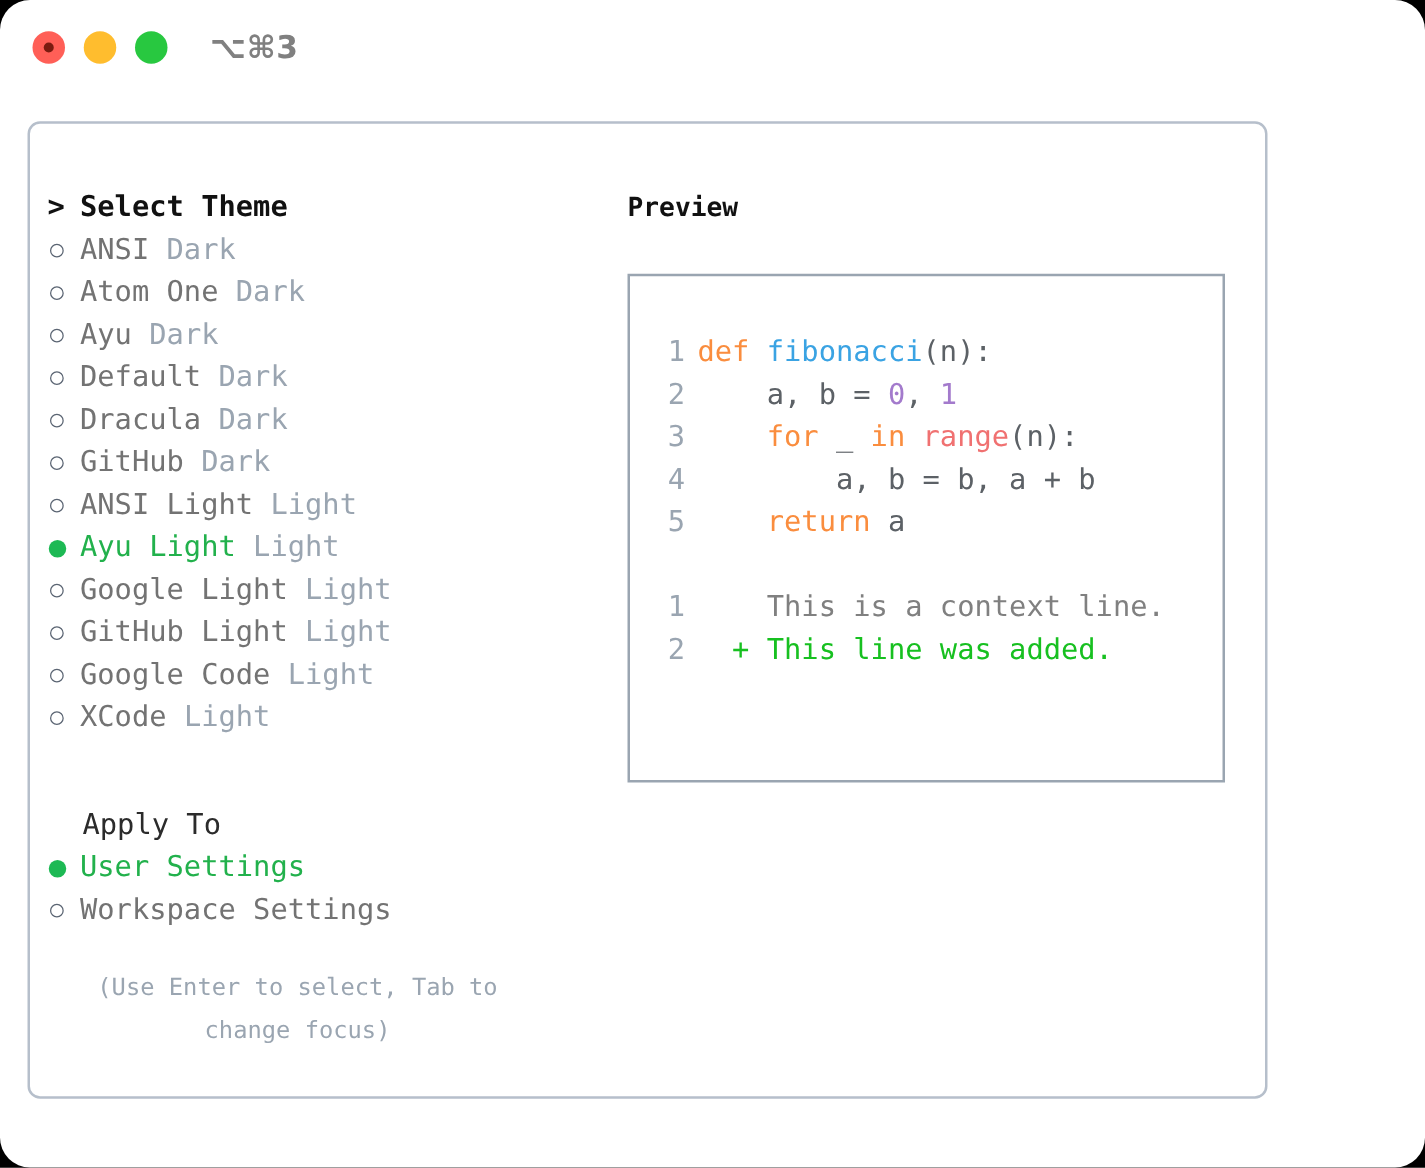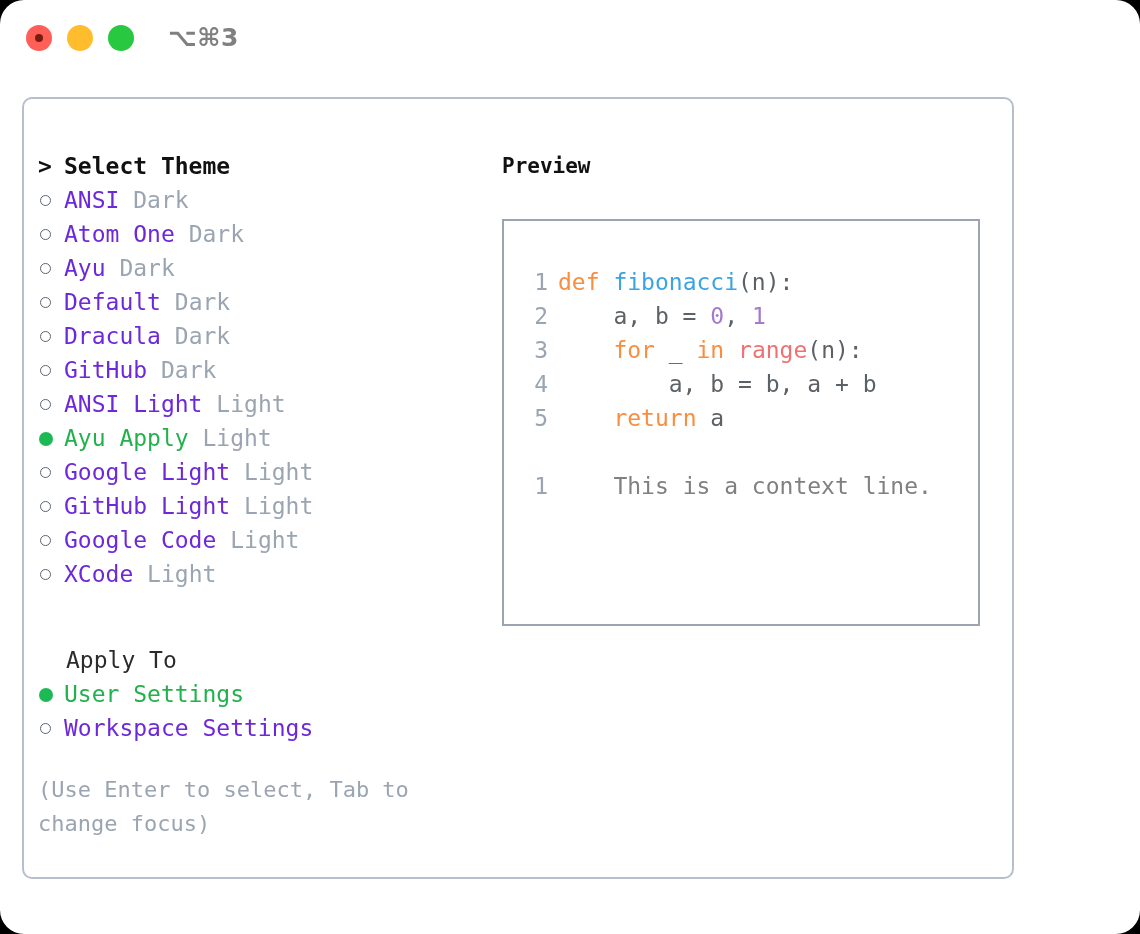--- a/index.html
+++ b/index.html
@@ -132,38 +132,39 @@
     position: absolute;
     left: 1px;
     top: 11px;
     width: 14px;
     height: 14px;
     border-radius: 50%;
     background: #1db954;
     box-sizing: border-box;
   }
 
-  .item-name   { color: #6d28d9; }
+  .item-name   { color: #737373; }
   .item-name.sel { color: #22b14c; }
   .item-tag    { color: #9aa5b1; }
 
   .group-title {
     color: #2b2b2b;
     padding-left: 28px;
   }
 
   .spacer-lg { height: 52px; }
 
   .hint {
     margin-top: 28px;
-    font-size: 22px;
+    font-size: 19px;
     line-height: 34px;
     color: #9aa5b1;
     width: 400px;
     white-space: pre-wrap;
+    text-align: center;
   }
 
   
   .right-col {
     position: absolute;
     left: 478px;
     top: 50px;
     width: 500px;
   }
   .preview-label {
@@ -229,21 +230,21 @@
       </div>
 
       <div id="theme-list">
           <div class="row"><span class="marker"><span class="ring"></span></span><span class="item-name">ANSI</span><span> </span><span class="item-tag">Dark</span></div>
           <div class="row"><span class="marker"><span class="ring"></span></span><span class="item-name">Atom One</span><span> </span><span class="item-tag">Dark</span></div>
           <div class="row"><span class="marker"><span class="ring"></span></span><span class="item-name">Ayu</span><span> </span><span class="item-tag">Dark</span></div>
           <div class="row"><span class="marker"><span class="ring"></span></span><span class="item-name">Default</span><span> </span><span class="item-tag">Dark</span></div>
           <div class="row"><span class="marker"><span class="ring"></span></span><span class="item-name">Dracula</span><span> </span><span class="item-tag">Dark</span></div>
           <div class="row"><span class="marker"><span class="ring"></span></span><span class="item-name">GitHub</span><span> </span><span class="item-tag">Dark</span></div>
           <div class="row"><span class="marker"><span class="ring"></span></span><span class="item-name">ANSI Light</span><span> </span><span class="item-tag">Light</span></div>
-          <div class="row"><span class="marker"><span class="fill"></span></span><span class="item-name sel">Ayu Apply</span><span> </span><span class="item-tag">Light</span></div>
+          <div class="row"><span class="marker"><span class="fill"></span></span><span class="item-name sel">Ayu Light</span><span> </span><span class="item-tag">Light</span></div>
           <div class="row"><span class="marker"><span class="ring"></span></span><span class="item-name">Google Light</span><span> </span><span class="item-tag">Light</span></div>
           <div class="row"><span class="marker"><span class="ring"></span></span><span class="item-name">GitHub Light</span><span> </span><span class="item-tag">Light</span></div>
           <div class="row"><span class="marker"><span class="ring"></span></span><span class="item-name">Google Code</span><span> </span><span class="item-tag">Light</span></div>
           <div class="row"><span class="marker"><span class="ring"></span></span><span class="item-name">XCode</span><span> </span><span class="item-tag">Light</span></div>
         </div>
 
       <div class="spacer-lg"></div>
 
       <div class="row group-title">Apply To</div>
 
@@ -262,18 +263,19 @@
         <div id="code-block">
             <div class="code-line"><span class="ln">1</span><span class="kw">def </span><span class="fn">fibonacci</span><span class="pl">(n):</span></div>
             <div class="code-line"><span class="ln">2</span><span class="pl">    a, b = </span><span class="num">0</span><span class="pl">, </span><span class="num">1</span></div>
             <div class="code-line"><span class="ln">3</span><span class="pl">    </span><span class="kw">for</span><span class="pl"> _ </span><span class="kw">in</span><span class="pl"> </span><span class="bi">range</span><span class="pl">(n):</span></div>
             <div class="code-line"><span class="ln">4</span><span class="pl">        a, b = b, a + b</span></div>
             <div class="code-line"><span class="ln">5</span><span class="pl">    </span><span class="kw">return</span><span class="pl"> a</span></div>
           </div>
         <div class="gap"></div>
         <div id="diff-block">
             <div class="code-line"><span class="ln">1</span><span class="d-ctx">   </span><span class="d-ctx"> This is a context line.</span></div>
+            <div class="code-line"><span class="ln">2</span><span class="d-add">  +</span><span class="d-add"> This line was added.</span></div>
           </div>
       </div>
     </div>
 
   </div>
 </div>
 
 </body></html>

